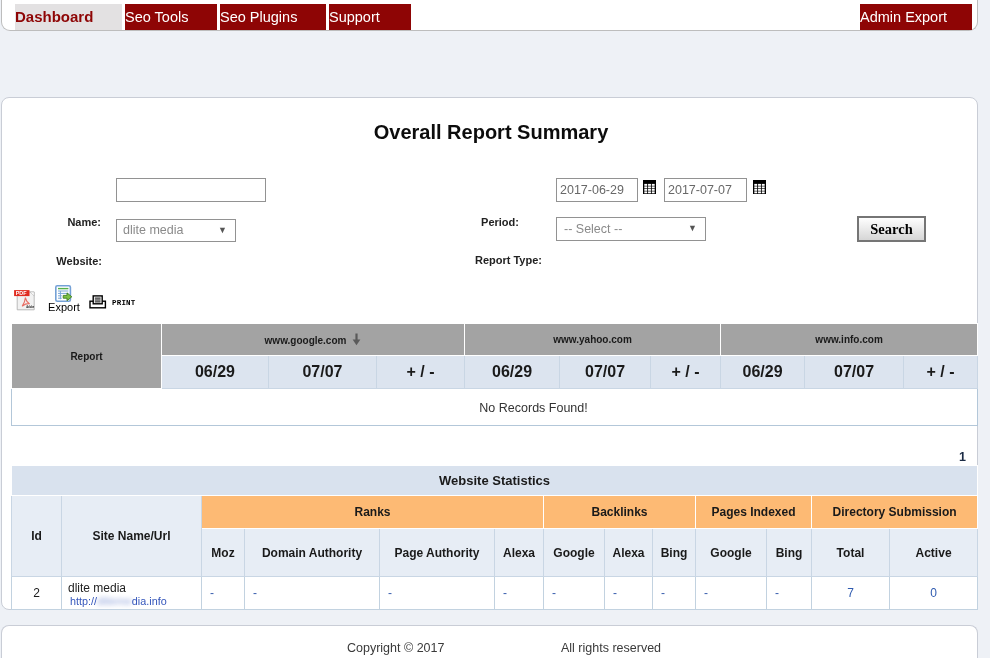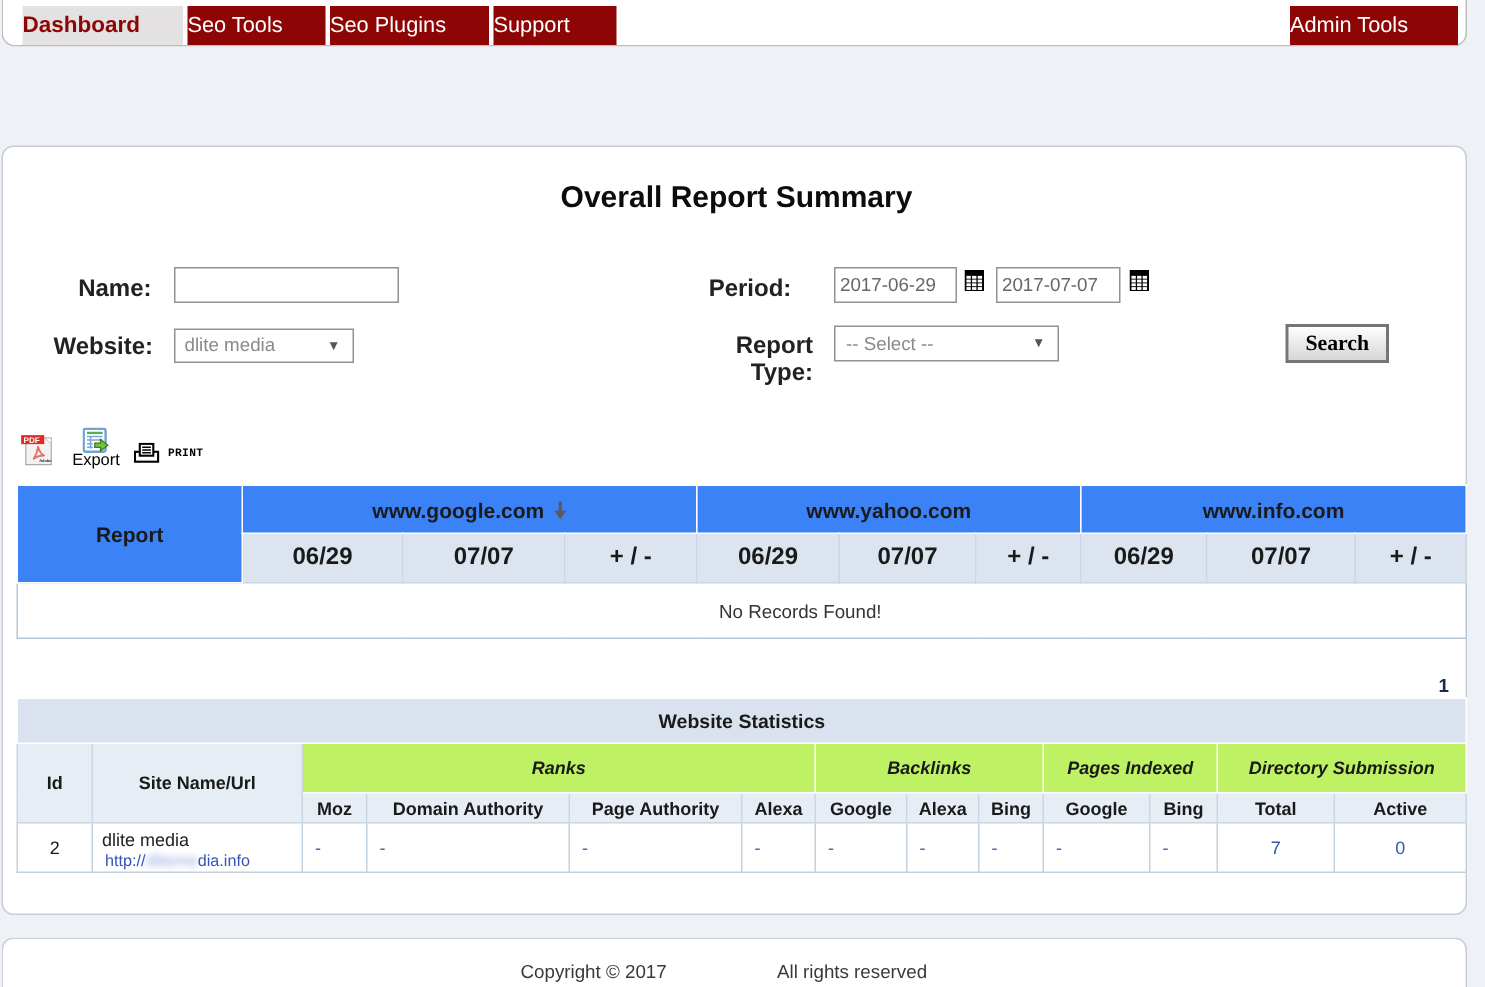--- a/index.html
+++ b/index.html
@@ -14,63 +14,63 @@
 #tab-tools { left:125px; width:92px; }
 #tab-plugins { left:220px; width:106px; }
 #tab-support { left:329px; width:82px; }
 #tab-admin { left:860px; width:112px; }
 
 
 #card { left:1px; top:97px; width:977px; height:513px; background:#fff; border:1px solid #c9cdd6; border-radius:8px; }
 #title { left:-4px; top:121px; width:990px; text-align:center; font-size:20px; font-weight:bold; color:#0c0c0c; }
 
 
-.lbl { position:absolute; font-size:16px; font-weight:bold; color:#222; text-align:right; }
+.lbl { position:absolute; font-size:11px; font-weight:bold; color:#222; text-align:right;margin-top:32px; }
 .inp { position:absolute; background:#fff; border:1px solid #929292; font-size:12.5px; color:#686868; line-height:22px; padding-left:3px; }
 .sel { position:absolute; background:#fff; border:1px solid #929292; font-size:12.5px; color:#8a8a8a; }
 .sel .ar { position:absolute; right:8px; top:50%; margin-top:-5px; font-size:9px; line-height:9px; color:#555; }
 #btn-search { left:857px; top:216px; width:69px; height:26px; border:2px solid #757575; background:linear-gradient(#fefefe,#d6d6d6); text-align:center; line-height:22px; font-family:"Liberation Serif",serif; font-weight:bold; font-size:14.5px; color:#000; }
 
 
 table { border-collapse:collapse; table-layout:fixed; }
 #t1 { left:11px; top:323px; width:966px; border:1px solid #b3c7d9; }
 #t1 td { border:1px solid #fff; text-align:center; color:#1a1a1a; }
-#t1 .h1 td { background:#3b82f6; font-size:14px; font-weight:bold; height:32px; }
+#t1 .h1 td { background:#a3a3a3; font-size:10px; font-weight:bold; height:32px; }
 #t1 .h2 td { background:#dce4ef; font-size:16px; font-weight:bold; height:33px; border:1px solid #c9d6e4; }
 #t1 .kw { background:#c1d5e8; font-weight:bold; font-size:12px; }
 #t1 .nr td { background:#fff; font-weight:normal; color:#333; height:37px; padding:2px 0 0 78px; font-size:12.5px; border:none; border-top:1px solid #cdd8e3; }
 
 #pg1 { left:940px; top:450px; width:26px; text-align:right; font-weight:bold; font-size:12.5px; color:#1b2b45; }
 
 #t2 { left:11px; top:465px; width:966px; border:1px solid #b3c7d9; }
 #t2 td { border:1px solid #fff; text-align:center; color:#1a1a1a; font-weight:bold; font-size:12px; }
 #t2 .lite { border:1px solid #c9d6e4; }
 #t2 .title td { background:#d9e2ee; font-size:13px; height:30px; }
-#t2 .dark { background:#bef264; height:33px;font-style:italic; }
+#t2 .dark { background:#fdba74; height:33px; }
 #t2 .lite { background:#e7edf5; }
-#t2 .sub td { height:20px; }
+#t2 .sub td { height:48px; }
 #t2 .data td { background:#fff; border:1px solid #c2d2e0; font-weight:normal; height:33px; font-size:12px; }
 #t2 .data .dsh { text-align:left; padding-left:8px; color:#3a5fae; }
 #t2 .data .blu { color:#2f5bb0; }
 #t2 .site { text-align:left; padding:5px 0 0 6px; vertical-align:top; font-size:11px; color:#222; line-height:13px; }
 #t2 .site a { color:#3355bb; text-decoration:none; font-size:10.8px;margin-top:29px; }
 .blur { filter:blur(2.5px); opacity:0.55; }
 
 
 #footer { left:1px; top:625px; width:977px; height:33px; background:#fff; border:1px solid #c9cdd6; border-bottom:none; border-radius:8px 8px 0 0; }
 .ftxt { position:absolute; font-size:12.5px; color:#3a3a3a; }
 </style>
 </head>
 <body>
 <div id="nav" class="abs"></div>
 <div id="tab-dash" class="tab">Dashboard</div>
 <div id="tab-tools" class="tab">Seo Tools</div>
 <div id="tab-plugins" class="tab">Seo Plugins</div>
 <div id="tab-support" class="tab">Support</div>
-<div id="tab-admin" class="tab">Admin Tools</div>
+<div id="tab-admin" class="tab">Admin Export</div>
 
 <div id="card" class="abs"></div>
 <div id="title" class="abs">Overall Report Summary</div>
 
 <div class="lbl" style="left:30px; top:184px; width:71px;">Name:</div>
 <div class="inp" style="left:116px; top:178px; width:150px; height:24px;"></div>
 <div class="lbl" style="left:460px; top:184px; width:80px;text-align:center;">Period:</div>
 <div class="inp" style="left:556px; top:178px; width:82px; height:24px;">2017-06-29</div>
 <div class="inp" style="left:664px; top:178px; width:83px; height:24px;">2017-07-07</div>
 
@@ -245,13 +245,13 @@
 <td class="dsh">-</td>
         <td class="dsh">-</td>
 <td class="blu">7</td>
         <td class="blu">0</td>
 </tr>
 </tbody>
   </table>
 
 <div id="footer" class="abs"></div>
 <div class="ftxt" style="left:347px; top:641px;">Copyright © 2017</div>
-<div class="ftxt" style="left:518px; top:641px;">All rights reserved</div>
+<div class="ftxt" style="left:561px; top:641px;">All rights reserved</div>
 
 </body></html>

